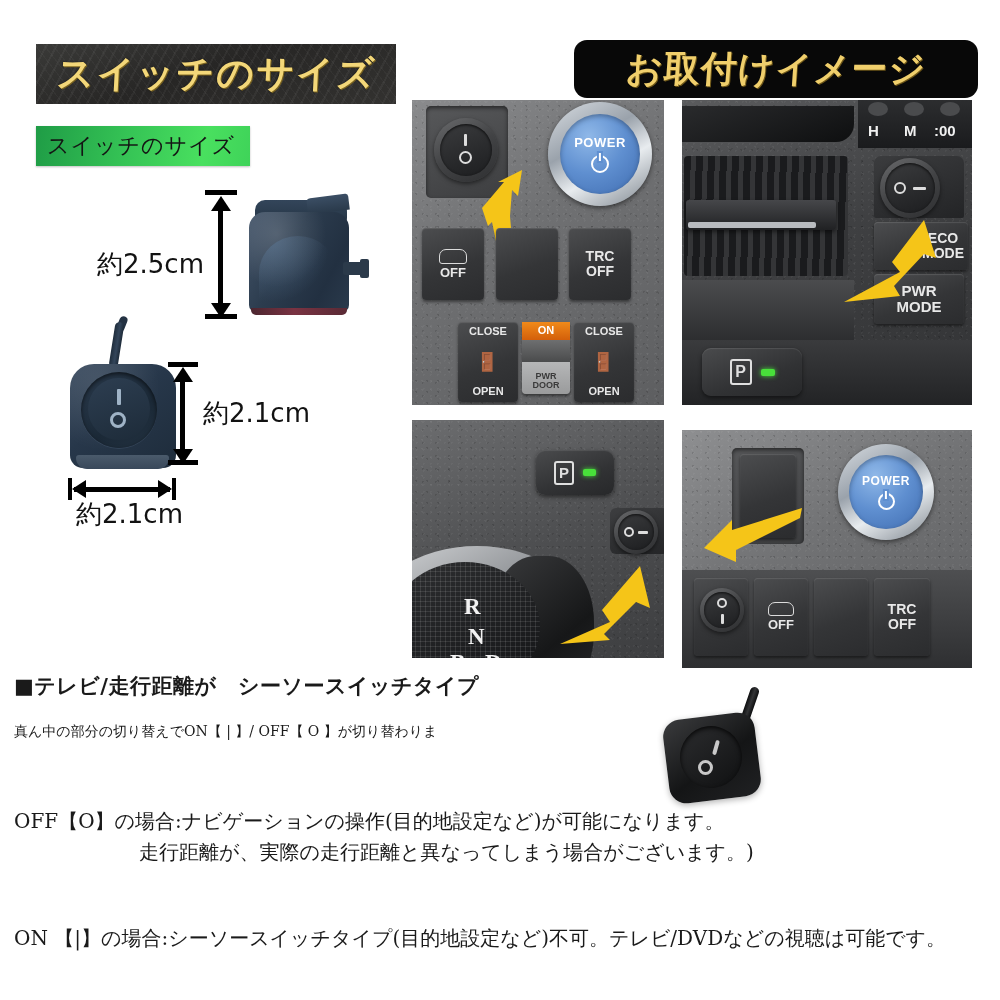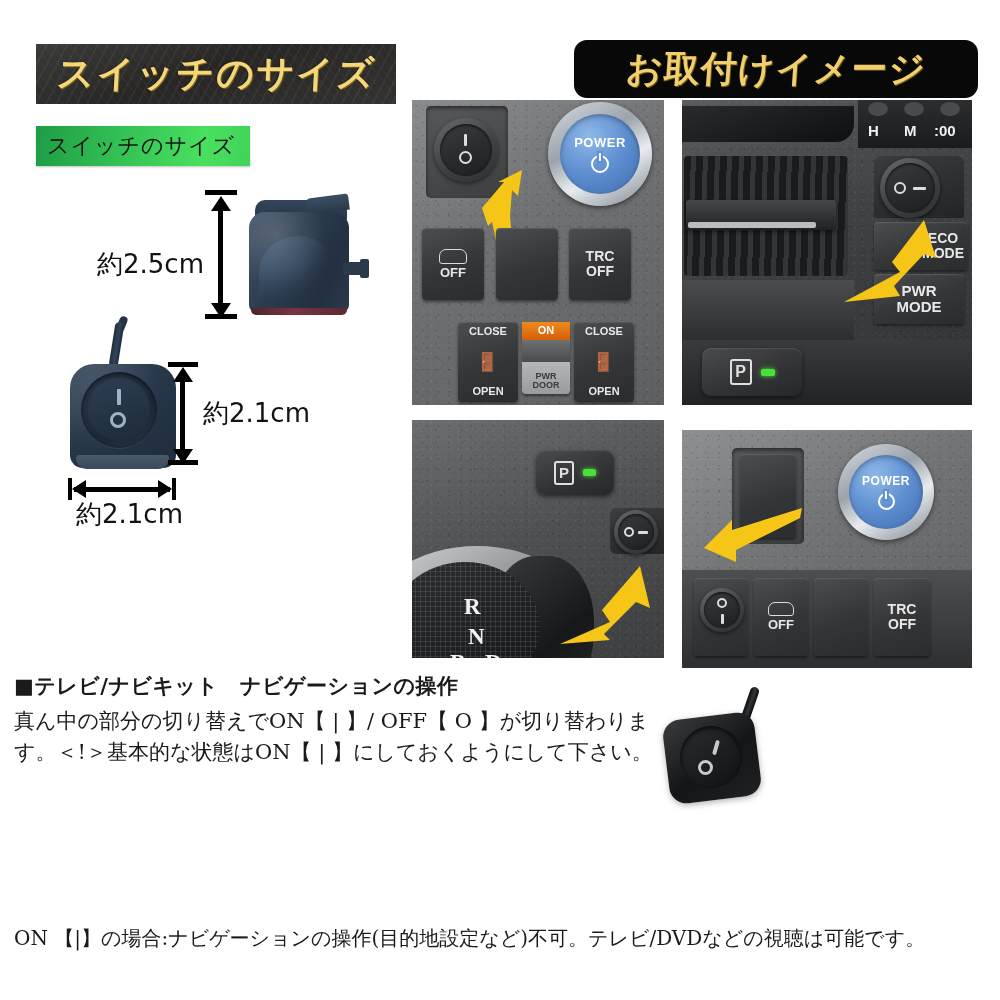--- a/index.html
+++ b/index.html
@@ -299,21 +299,21 @@
 
   
   .body-text{
     font-family:"DejaVu Serif","Liberation Serif",serif;
     color:#1a1a1a;
   }
   #heading-row{
     left:14px;top:672px;width:640px;
     font-size:21px;font-weight:bold;letter-spacing:.5px;
   }
-  #desc-block{left:14px;top:706px;width:640px;font-size:21px;line-height:1.48;}
+  #desc-block{left:14px;top:721px;width:640px;font-size:14px;line-height:1.48;}
   #off-block{left:14px;top:806px;width:975px;font-size:20px;line-height:1.55;}
   #off-block .indent1{margin-left:100px;}
   #off-block .indent2{margin-left:125px;}
   #on-block{left:14px;top:925px;width:975px;font-size:20px;}
 </style>
 </head>
 <body>
 
 <div class="abs" id="banner-size">
   <span class="txt">スイッチのサイズ</span>
@@ -521,23 +521,24 @@
 </div>
 
 <div class="abs" id="product-shot">
   <div class="pwire"></div>
   <div class="pbody"></div>
   <div class="pring"></div>
   <div class="pi"></div>
   <div class="po"></div>
 </div>
 
-<div class="abs body-text" id="heading-row">■テレビ/ナビキット　ナビゲーションの操作</div>
+<div class="abs body-text" id="heading-row">■テレビ/走行距離が　シーソースイッチタイプ</div>
 
 <div class="abs body-text" id="desc-block">
   <div>真ん中の部分の切り替えでON【 | 】/ OFF【 O 】が切り替わりま</div>
-  <div>す。＜!＞基本的な状態はON【 | 】にしておくようにして下さい。</div>
 </div>
 
 <div class="abs body-text" id="off-block">
-</div>
-
-<div class="abs body-text" id="on-block">ON 【|】の場合:ナビゲーションの操作(目的地設定など)不可。テレビ/DVDなどの視聴は可能です。</div>
+  <div>OFF【O】の場合:ナビゲーションの操作(目的地設定など)が可能になります。</div>
+  <div class="indent2">走行距離が、実際の走行距離と異なってしまう場合がございます。)</div>
+</div>
+
+<div class="abs body-text" id="on-block">ON 【|】の場合:シーソースイッチタイプ(目的地設定など)不可。テレビ/DVDなどの視聴は可能です。</div>
 
 </body></html>

